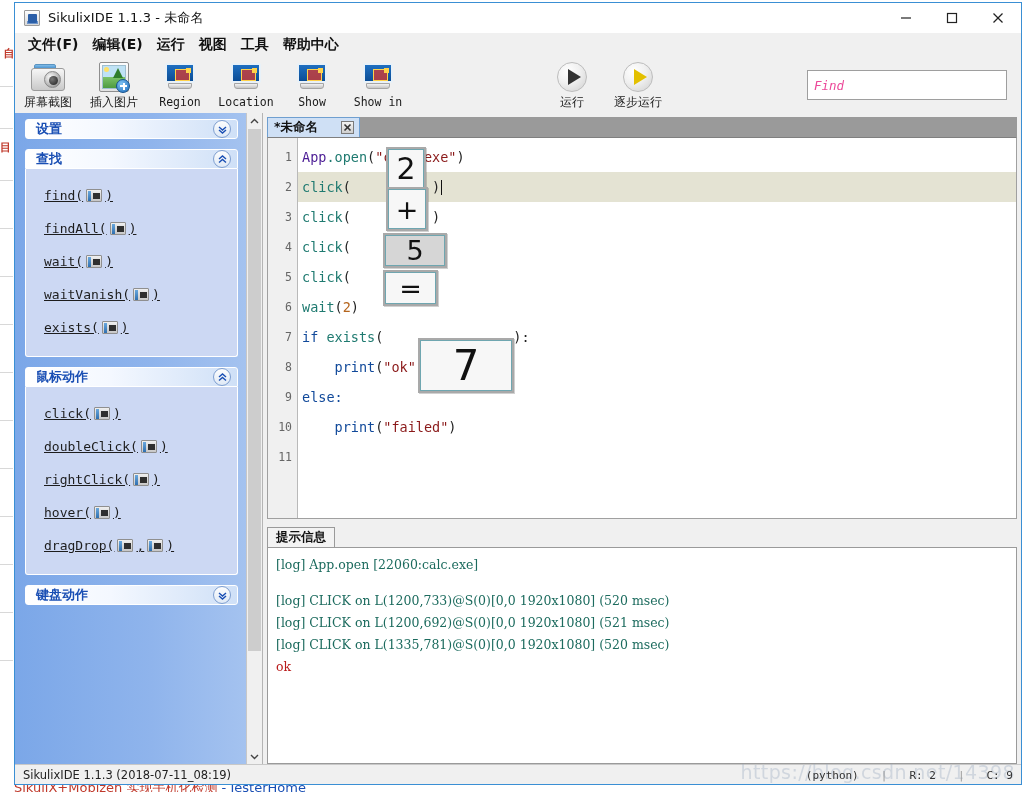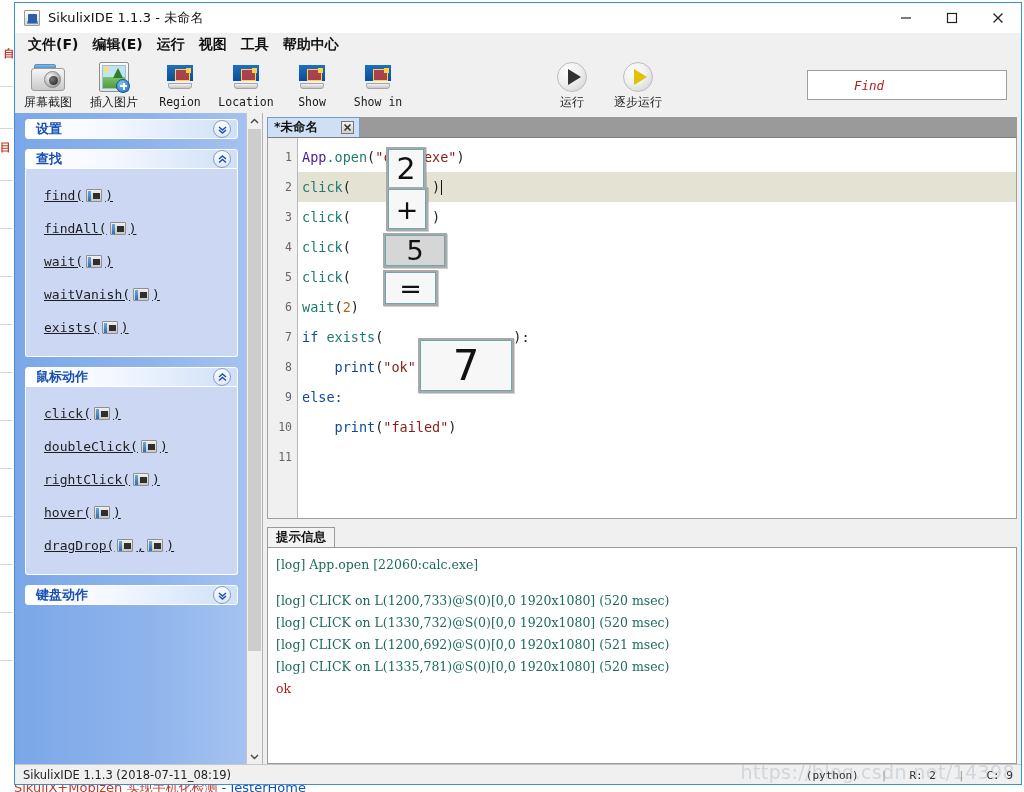--- a/index.html
+++ b/index.html
@@ -247,24 +247,23 @@
     position: absolute;
     right: 14px; top: 13px;
     width: 200px; height: 30px;
     background: #ffffff;
     border: 1px solid #9e9e9e;
     display: flex; align-items: center;
     padding-left: 6px;
   }
   #find-box .ph {
     font-size: 12.5px;
-    color: #b91c1c;
+    color: #ec4899;
     font-style: italic;
     font-family: "DejaVu Sans Mono", monospace;
-    margin-left: 40px;
   }
 
   
   #win-body {
     flex: 1 1 auto;
     display: flex;
     min-height: 0;
     padding: 0 0 0 0;
     background: #f0f0f0;
   }
@@ -906,21 +905,20 @@
       <div id="msg-panel">
         <div id="msg-tabstrip">
           <div id="msg-tab">
             <span>提示信息</span>
           </div>
         </div>
         <div id="msg-body">
             <div class="log-line">[log] App.open [22060:calc.exe]</div>
             <div class="log-gap"></div>
             <div class="log-line">[log] CLICK on L(1200,733)@S(0)[0,0 1920x1080] (520 msec)</div>
-            <div class="log-line">[log] CLICK on L(1330,732)@S(0)[0,0 1920x1080] (520 msec)</div>
             <div class="log-line">[log] CLICK on L(1200,692)@S(0)[0,0 1920x1080] (521 msec)</div>
             <div class="log-line">[log] CLICK on L(1335,781)@S(0)[0,0 1920x1080] (520 msec)</div>
             <div class="log-line plain">ok</div>
           </div>
       </div>
 
     </div>
   </div>
 
   <div id="status-bar">

